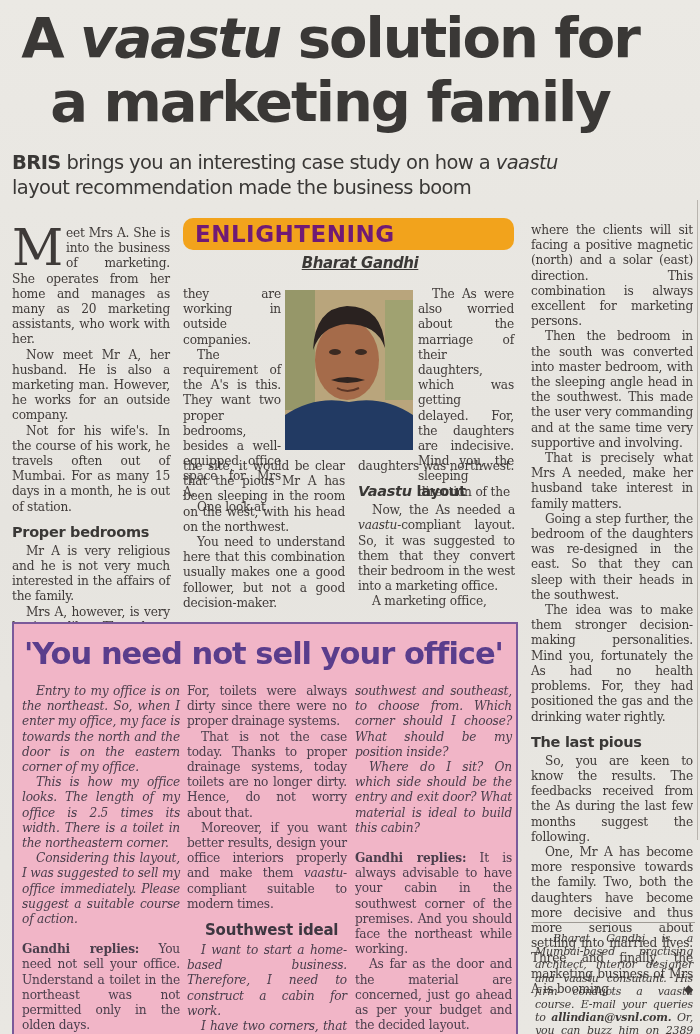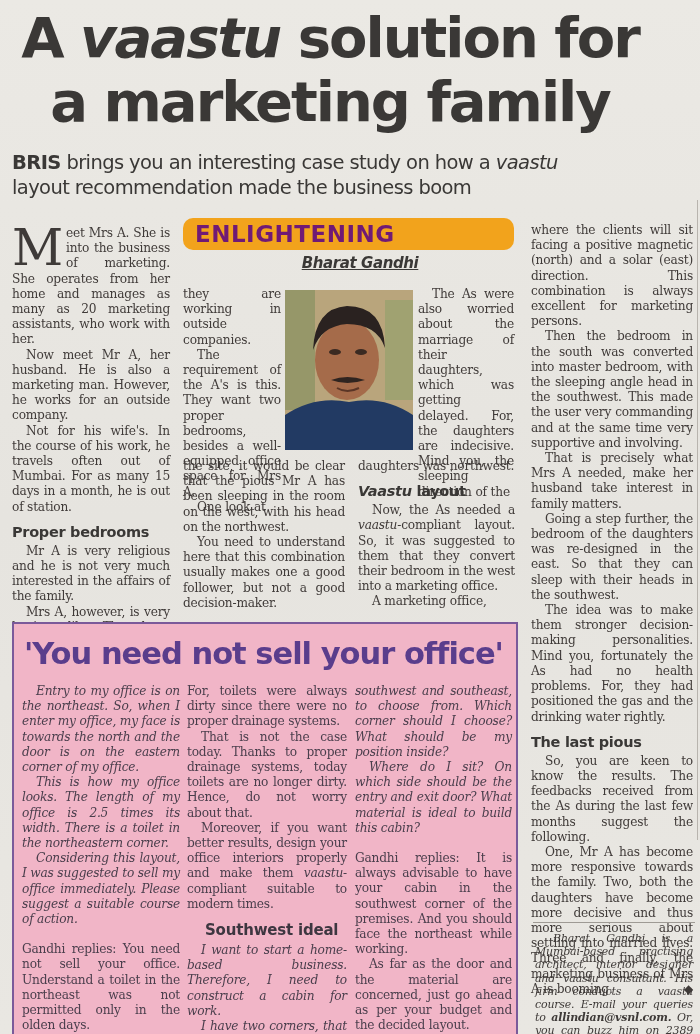--- a/index.html
+++ b/index.html
@@ -66,21 +66,21 @@
   .pinkbox .title {
     position: absolute; left: 10px; top: 10px; width: 486px;
     font-family: "DejaVu Sans", "Liberation Sans", sans-serif; font-weight: bold;
     font-size: 30.5px; line-height: 40px; color: #5a3d8c; letter-spacing: -1px;
   }
   .pcol { position: absolute; top: 60px; font-size: 12.2px; line-height: 15.2px; text-align: justify; color: #4a3e4c; letter-spacing: -0.2px; }
   .pcol p + p { text-indent: 14px; }
   .pcol p.ind { text-indent: 14px; }
   .pcol .q { font-style: italic; }
   .pcol .gap { margin-top: 15px; }
-  .pcol b { font-weight: normal; margin-top: 10px; }
+  .pcol b { font-weight: bold; margin-top: 10px; }
   .pcol .psub {
     font-family: "DejaVu Sans", "Liberation Sans", sans-serif; font-weight: bold;
     font-size: 15px; line-height: 20px; margin: 8px 0 3px; color: #3d3640; text-indent: 0; padding-left: 18px;
   }
   .hrule { position: absolute; left: 533px; top: 922px; width: 162px; height: 1px; background: #9e9a94; }
   .bio { position: absolute; left: 535px; top: 932px; width: 158px; font-style: italic; font-size: 11px; line-height: 13.2px; text-align: justify; color: #3e3a38; letter-spacing: -0.2px; }
   .bio p { text-indent: 18px; }
   .bio b { font-weight: bold; font-style: italic; }
   .diamond { display: inline-block; float: right; font-size: 12px; }
 </style>

